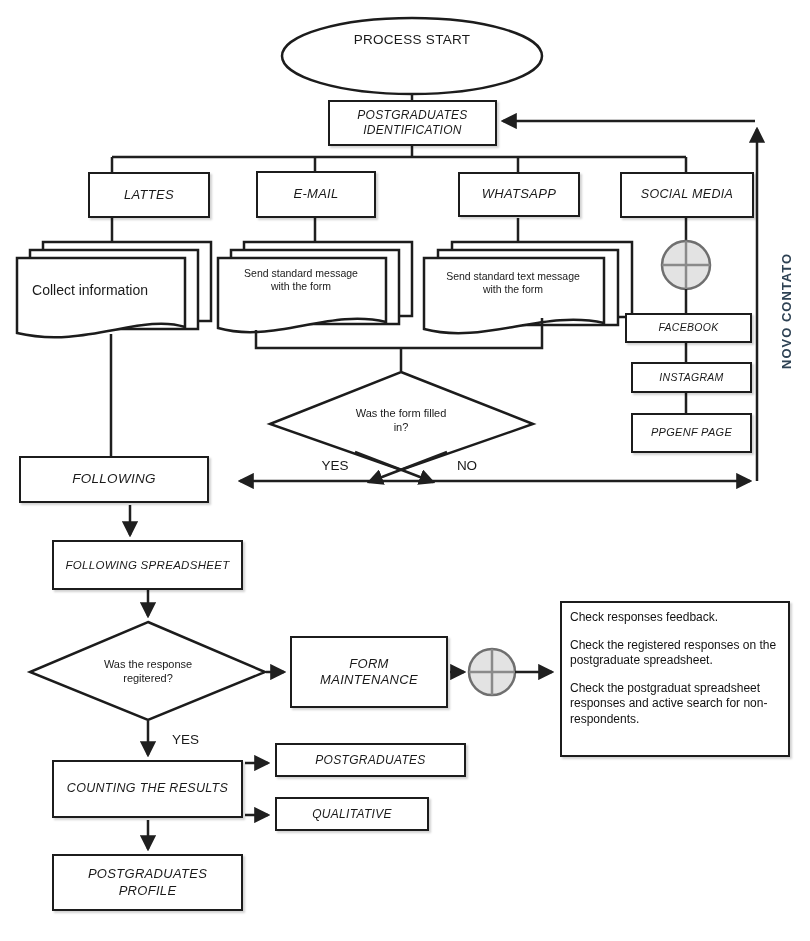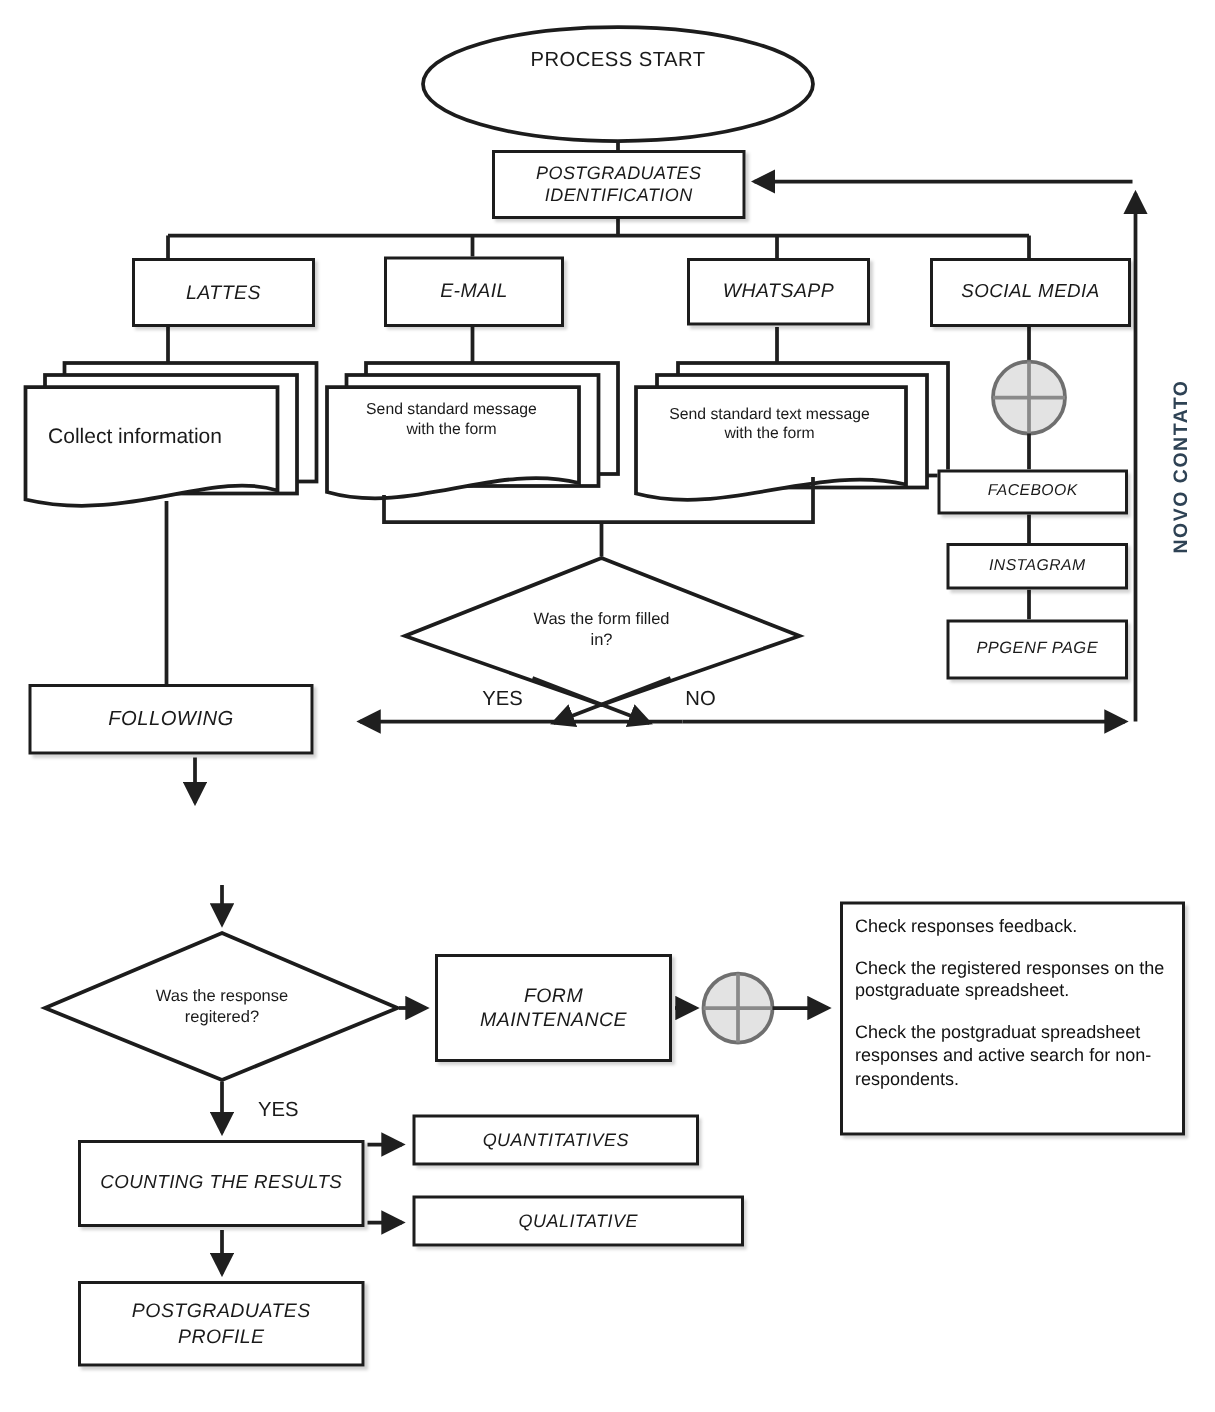--- a/index.html
+++ b/index.html
@@ -120,42 +120,45 @@
   <div class="vertical-label" style="left:696px;top:302px;width:180px;height:18px;">NOVO CONTATO</div>
 
   <div class="label" style="left:351px;top:399px;width:100px;height:44px;font-size:11px;">Was the form filled in?</div>
   <div class="label" style="left:305px;top:457px;width:60px;height:18px;font-size:13.5px;">YES</div>
   <div class="label" style="left:437px;top:457px;width:60px;height:18px;font-size:13.5px;">NO</div>
 
   <div class="node caps" style="left:19px;top:456px;width:190px;height:47px;font-size:13.5px;">
     <span>FOLLOWING</span>
   </div>
 
+  <div class="node caps" style="left:52px;top:540px;width:191px;height:50px;font-size:11.5px;">
+    <span>FOLLOWING SPREADSHEET</span>
+  </div>
 
   <div class="label" style="left:88px;top:650px;width:120px;height:44px;font-size:11px;">Was the response regitered?</div>
   <div class="label" style="left:158px;top:731px;width:55px;height:18px;font-size:13.5px;">YES</div>
 
   <div class="node caps" style="left:290px;top:636px;width:158px;height:72px;font-size:13px;padding:16px 10px;">
     <span>FORM MAINTENANCE</span>
   </div>
 
   <div class="notes" style="left:560px;top:601px;width:230px;height:156px;">
     <p>Check responses feedback.</p>
     <p>Check the registered responses on the postgraduate spreadsheet.</p>
     <p>Check the postgraduat spreadsheet responses and active search for non-respondents.</p>
   </div>
 
   <div class="node caps" style="left:52px;top:760px;width:191px;height:58px;font-size:12.5px;">
     <span>COUNTING THE RESULTS</span>
   </div>
 
   <div class="node caps" style="left:275px;top:743px;width:191px;height:34px;font-size:12px;">
-    <span>QUANTITATIVES</span>
+    <span>POSTGRADUATES</span>
   </div>
-  <div class="node caps" style="left:275px;top:797px;width:221px;height:34px;font-size:12px;">
+  <div class="node caps" style="left:275px;top:797px;width:154px;height:34px;font-size:12px;">
     <span>QUALITATIVE</span>
   </div>
 
   <div class="node caps" style="left:52px;top:854px;width:191px;height:57px;font-size:13px;padding:0 44px;">
     <span>POSTGRADUATES PROFILE</span>
   </div>
 
 </div>
 
 </body></html>

